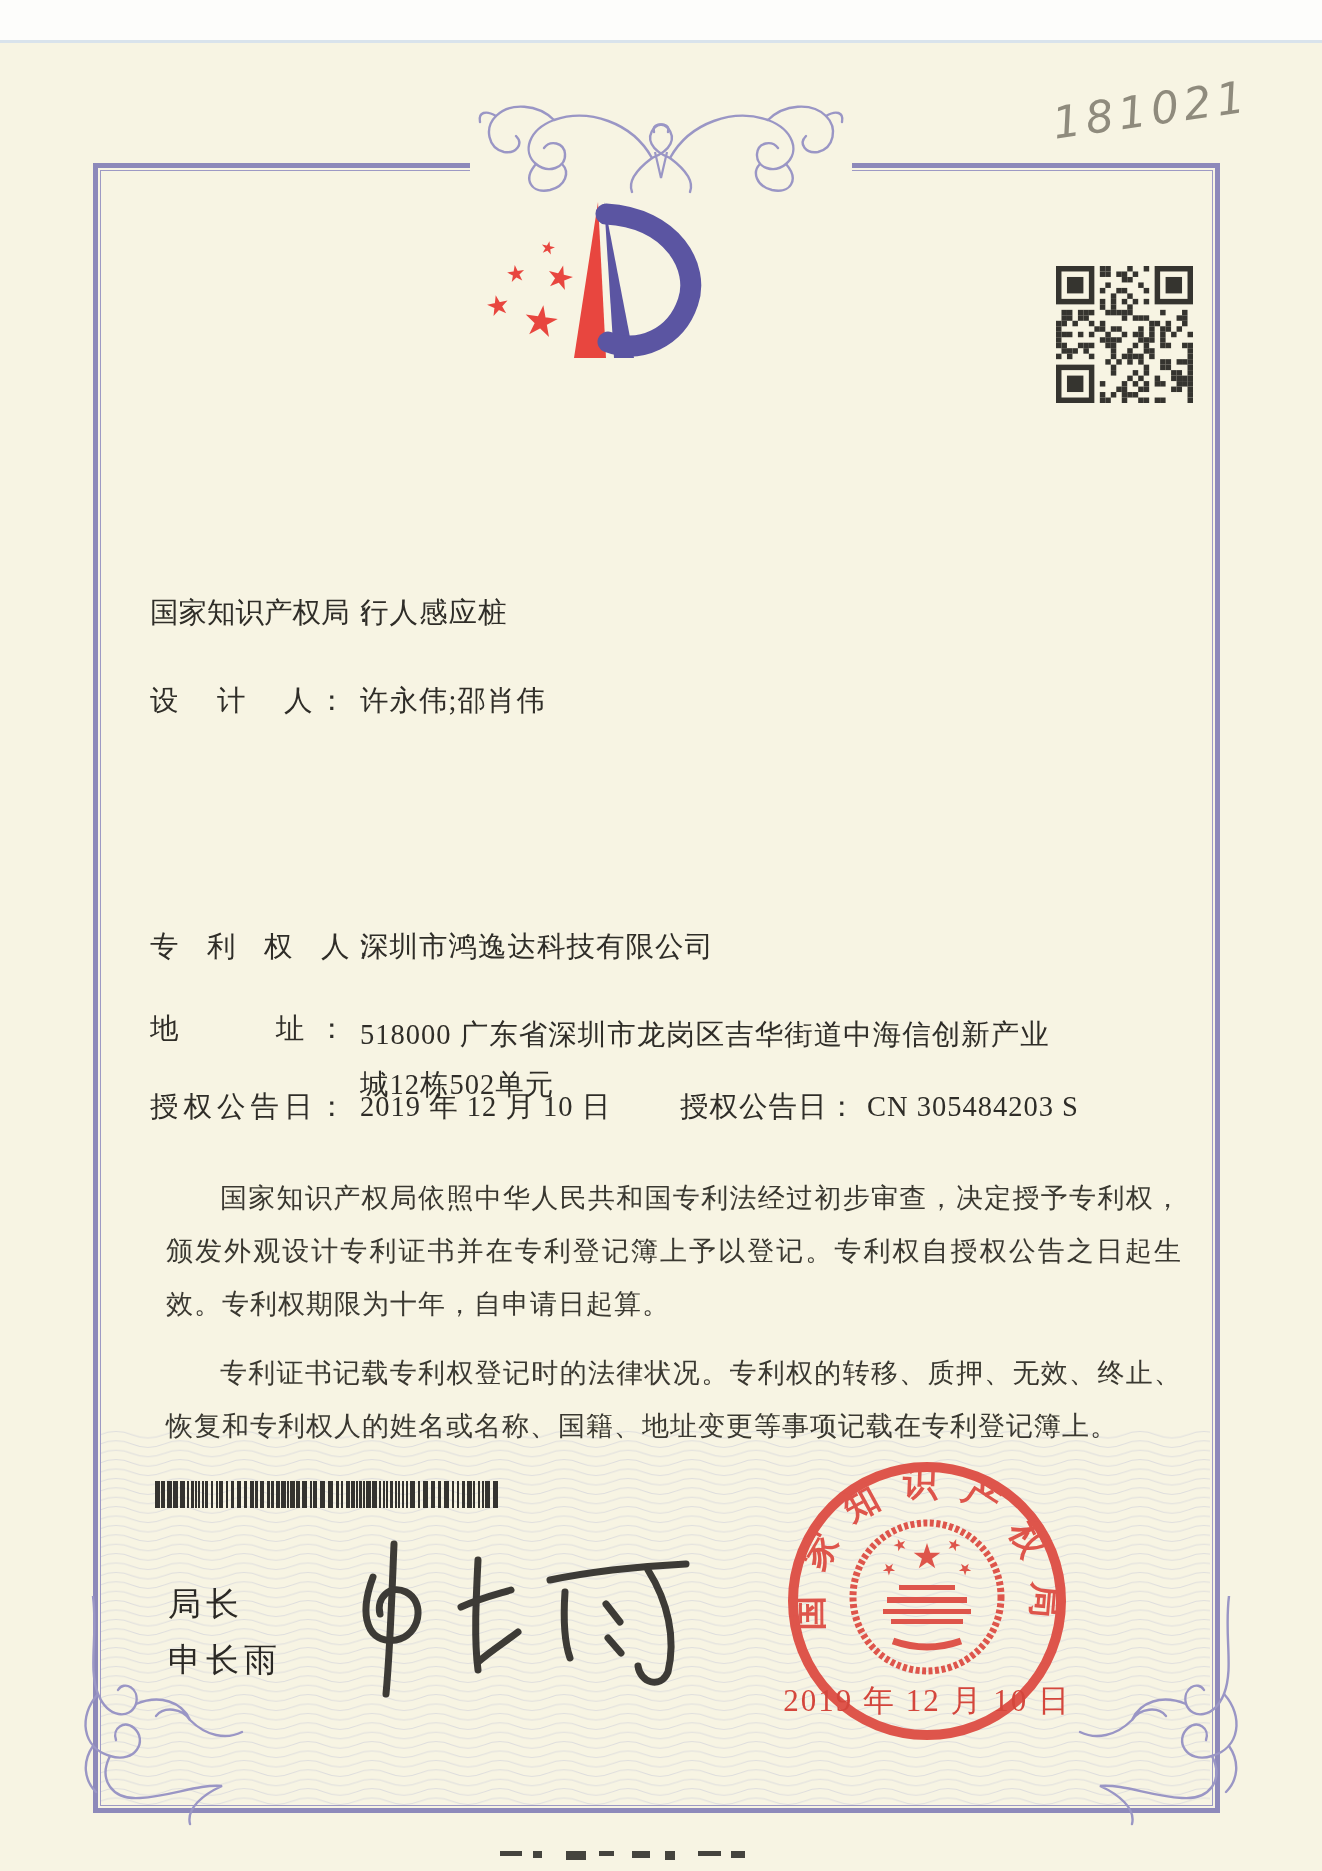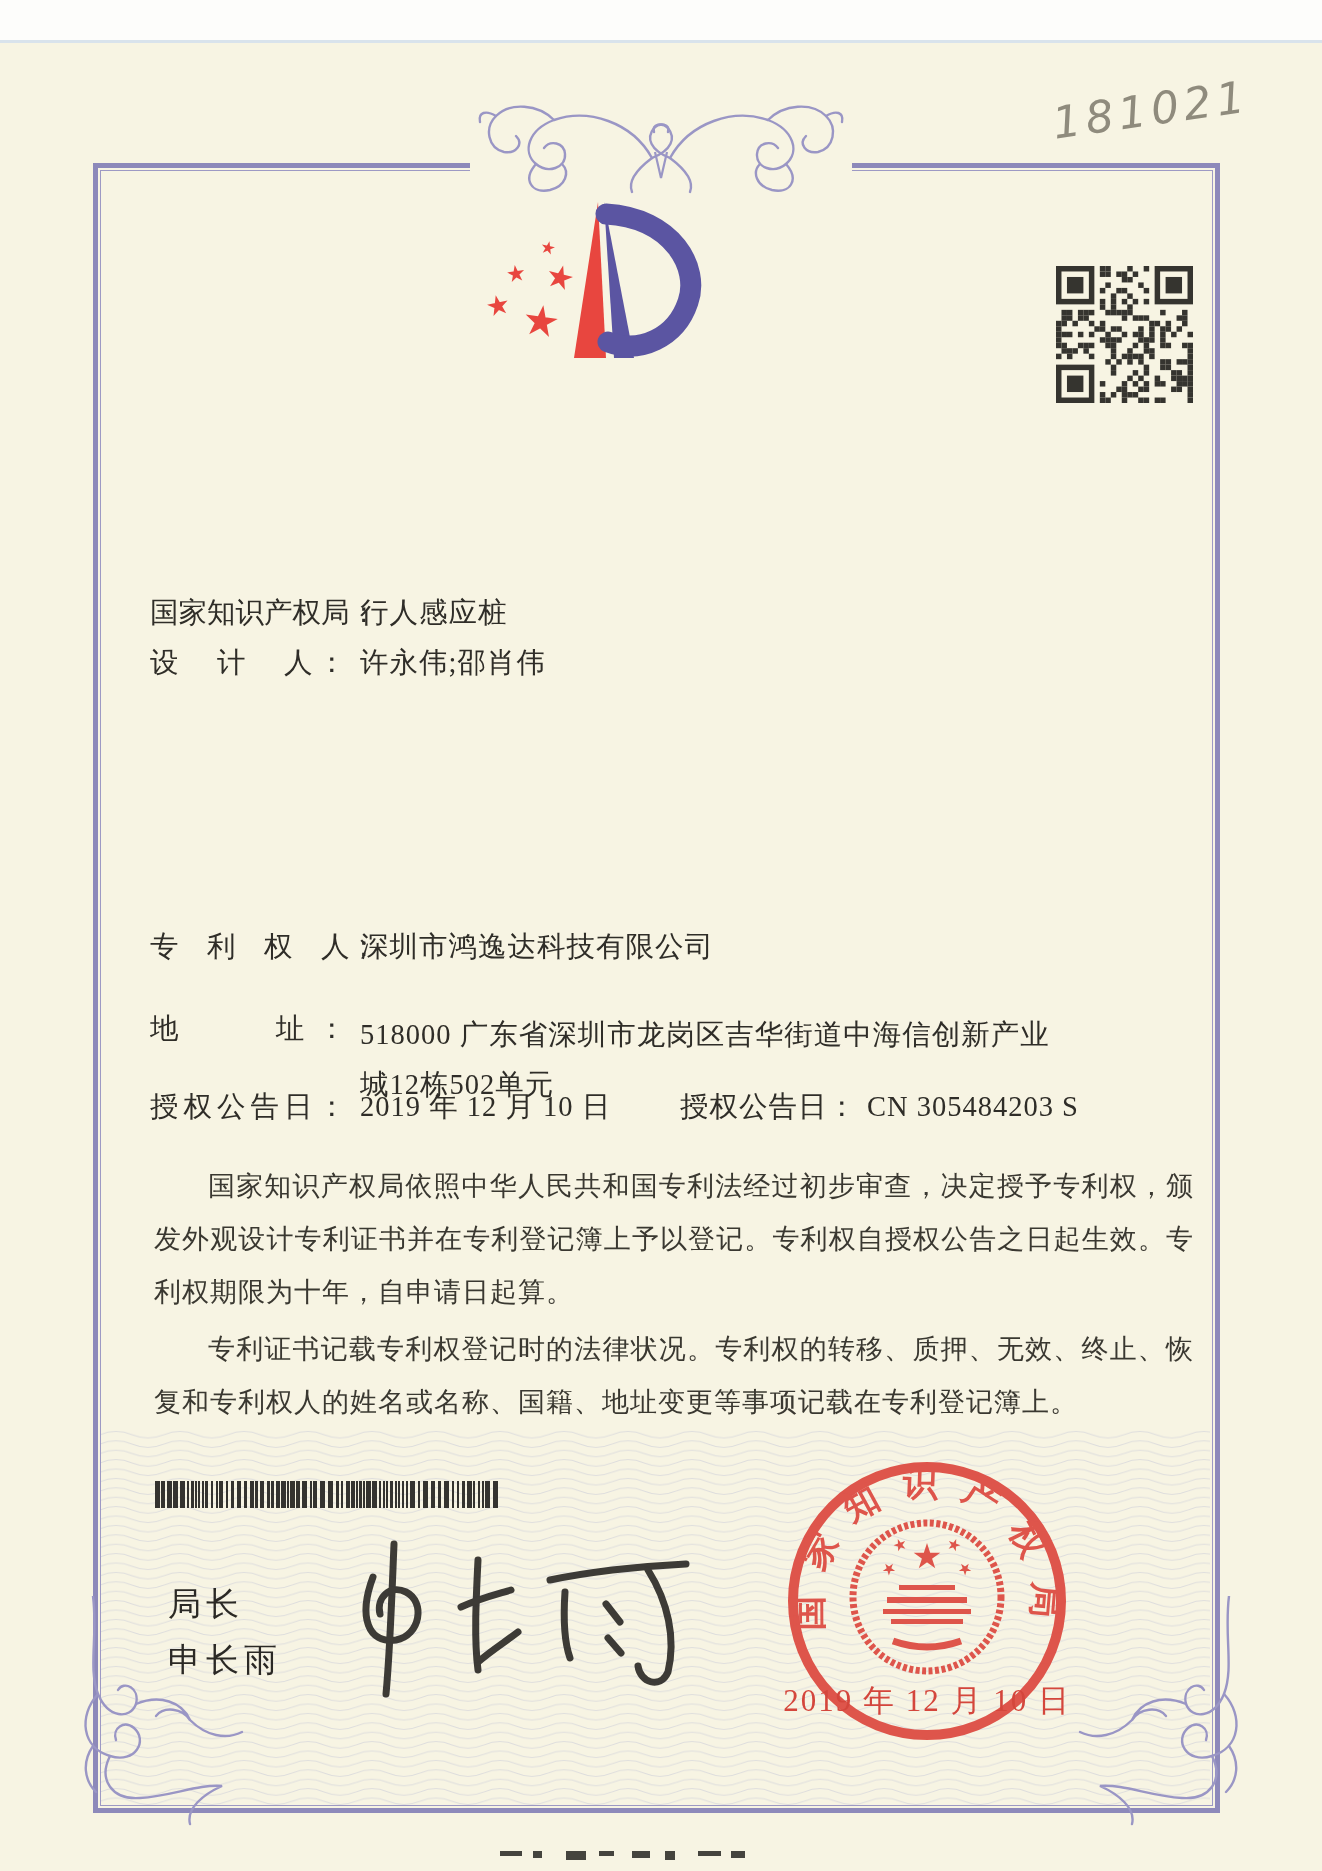--- a/index.html
+++ b/index.html
@@ -17,21 +17,21 @@
   .field{left:150px;width:1064px;font-size:28.5px;color:#2f2d28;white-space:nowrap;}
   .flabel{display:inline-block;width:196px;text-align:justify;text-align-last:justify;
         text-justify:inter-character;vertical-align:top;}
   .fvalue{margin-left:14px;letter-spacing:1px;}
   .addr .fvalue{display:inline-block;width:700px;white-space:normal;vertical-align:top;line-height:50px;}
   .fv1{display:inline-block;width:320px;margin-left:14px;letter-spacing:1px;}
   .fl2{letter-spacing:1px;}
   .fv2{margin-left:10px;letter-spacing:1px;font-family:Liberation Serif, serif;}
   .bodytext{left:150px;top:1156px;width:1048px;font-size:27px;line-height:53px;
         text-align:justify;color:#3a3831;letter-spacing:1px;}
-  .bodytext p{margin:4px;text-indent:2em;}
+  .bodytext p{margin:16px;text-indent:2em;}
   .barcode{left:155px;top:1481px;width:348px;height:27px;}
   .barcode i{position:absolute;top:0;height:100%;background:#34332f;}
   .signer{left:168px;font-size:33px;letter-spacing:5px;color:#2b2925;}
   .seal-date{left:777px;top:1680px;width:300px;text-align:center;font-size:31px;
         color:#d4463c;letter-spacing:2px;}
   .footer{left:372px;top:1768px;width:440px;text-align:center;font-size:23px;
         letter-spacing:5px;color:#3a3833;}
   .cutoff{left:500px;top:1851px;width:280px;height:12px;}
   .cutoff i{position:absolute;top:0;background:#45443e;}
   svg{display:block;}
@@ -292,21 +292,21 @@
         <rect x="0" y="18" width="7" height="7"></rect>
         <rect x="1" y="19" width="5" height="5" fill="#f7f4e3"></rect>
         <rect x="2" y="20" width="3" height="3"></rect>
       </g>
   </svg>
 
 
   <div class="abs field" style="top:594px;">
     <span class="flabel">国家知识产权局：</span><span class="fvalue">行人感应桩</span>
   </div>
-  <div class="abs field" style="top:644px;">
+  <div class="abs field" style="top:682px;">
     <span class="flabel">设　计　人：</span><span class="fvalue">许永伟;邵肖伟</span>
   </div>
   <div class="abs field" style="top:928px;">
     <span class="flabel">专　利　权　人：</span><span class="fvalue">深圳市鸿逸达科技有限公司</span>
   </div>
   <div class="abs field addr" style="top:1010px;">
     <span class="flabel">地　　址：</span><span class="fvalue">518000 广东省深圳市龙岗区吉华街道中海信创新产业城12栋502单元</span>
   </div>
   <div class="abs field" style="top:1088px;">
     <span class="flabel">授权公告日：</span><span class="fv1">2019 年 12 月 10 日</span><span class="fl2">授权公告日：</span><span class="fv2">CN 305484203 S</span>

